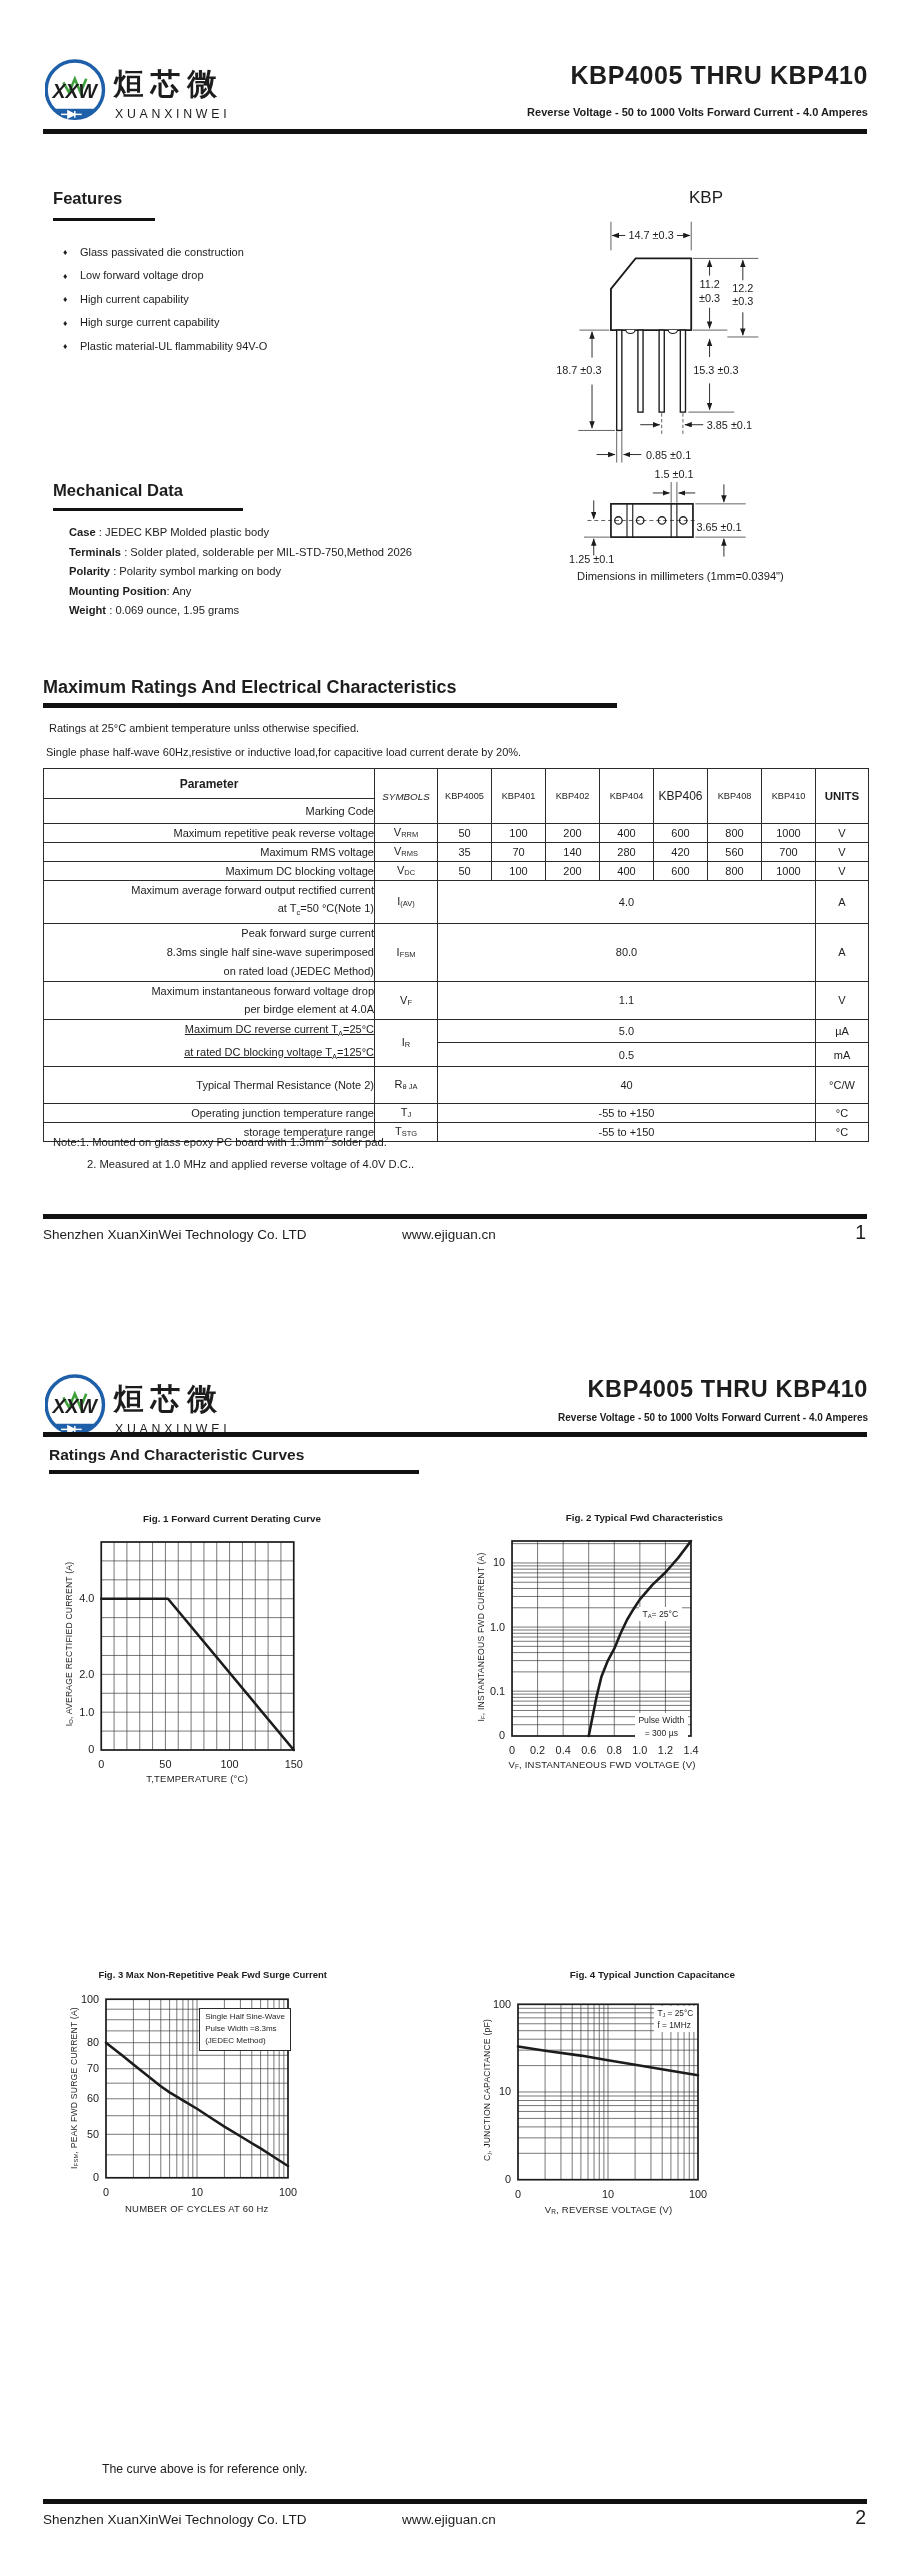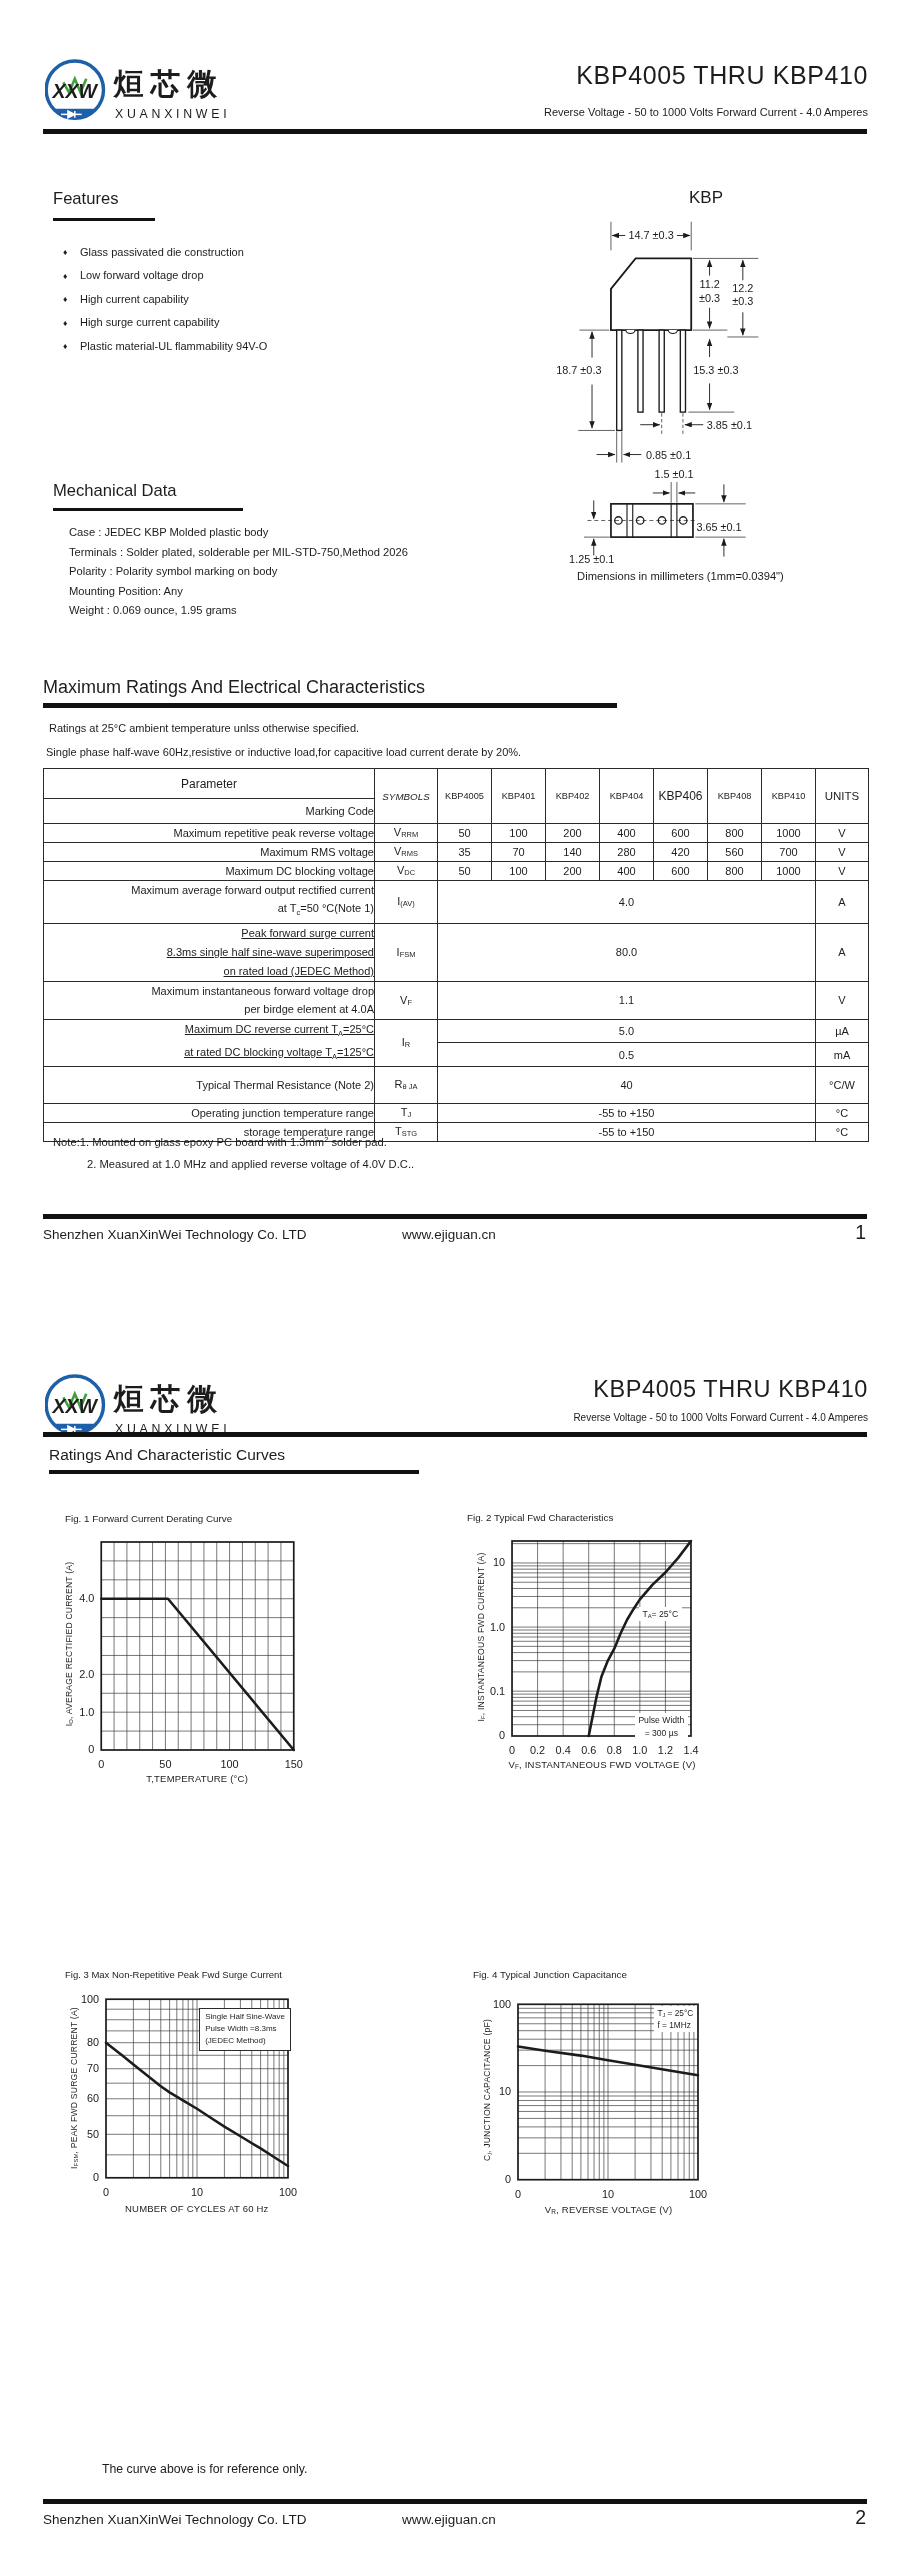--- a/index.html
+++ b/index.html
@@ -1,38 +1,38 @@
 <!DOCTYPE html>
 <html style="font-size:9.2px"><head>
 <meta charset="utf-8">
 <style>
   html,body{margin:0;padding:0;background:#fff;}
   .page{position:relative;width:910px;height:2576px;background:#fff;
         font-family:"Liberation Sans",sans-serif;color:#1d1d1d;overflow:hidden;}
   .abs{position:absolute;}
-  .b{font-weight:normal;}
+  .b{font-weight:bold;}
   .i{font-style:italic;}
   .ctr{text-align:center;}
   .rt{text-align:right;}
   .rule{background:#111;}
   sub{font-size:68%;vertical-align:-16%;font-weight:inherit;}
   sup{font-size:68%;vertical-align:40%;font-weight:inherit;}
   .hbar{background:#111;height:3.4px;}
   .feat{font-size:11px;line-height:23px;white-space:nowrap;}
   .feat .blt{font-size:8.6px;margin-right:12.6px;vertical-align:0.6px;}
   .mline{font-size:11.2px;line-height:19.5px;white-space:nowrap;}
   table.ratings{border-collapse:collapse;width:824px;table-layout:fixed;}
   table.ratings td{border:1.1px solid #2b2b2b;font-size:11px;vertical-align:middle;
                    text-align:center;padding:0;overflow:hidden;}
   table.ratings td.pl{text-align:right;padding-left:5.2px;}
   table.ratings{border:1.7px solid #222;}
   .sym{font-size:11.2px;}
   .vlabel{position:absolute;white-space:nowrap;transform:rotate(-90deg);
           text-align:center;font-size:8.6px;letter-spacing:0.2px;}
-  .figtitle{position:absolute;left:8px;width:100%;text-align:left;font-size:9.8px;}
+  .figtitle{position:absolute;left:0;width:100%;text-align:right;font-size:9.8px;font-weight:bold;}
   .xlab{position:absolute;text-align:center;font-size:9.5px;letter-spacing:0.2px;}
   .ann{position:absolute;background:#fff;font-size:8.6px;line-height:1.5;}
   svg{font-family:"Liberation Sans",sans-serif;}
   svg text{fill:#1c1c1c;}
 </style>
 </head>
 <body>
 
 <div class="page">
 
@@ -245,21 +245,21 @@
     <tr style="height:38px;">
       <td class="pl" style="line-height:18.4px;">
         <div><span>Maximum average forward output rectified current</span></div>
         <div><span>at T</span><sub>c</sub><span>=50 °C(Note 1)</span></div>
       </td>
       <td class="sym"><span>I</span><sub>(AV)</sub></td>
       <td colspan="7">4.0</td>
       <td>A</td>
     </tr>
     <tr style="height:57px;">
-      <td class="pl" style="line-height:19px;text-decoration:underline;">
+      <td class="pl" style="line-height:19px;">
         <div><span>Peak forward surge current</span></div>
         <div><span>8.3ms single half sine-wave superimposed</span></div>
         <div><span>on rated load (JEDEC Method)</span></div>
       </td>
       <td class="sym"><span>I</span><sub>FSM</sub></td>
       <td colspan="7">80.0</td>
       <td>A</td>
     </tr>
     <tr style="height:38px;">
       <td class="pl" style="line-height:18.4px;">

